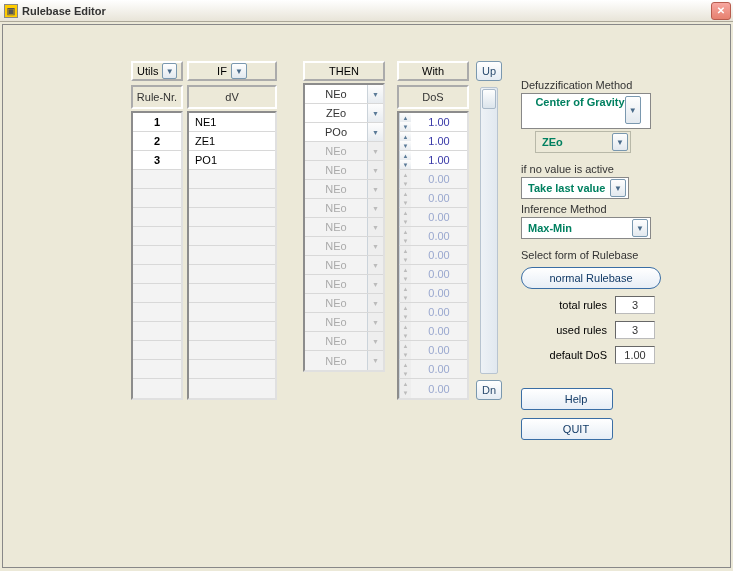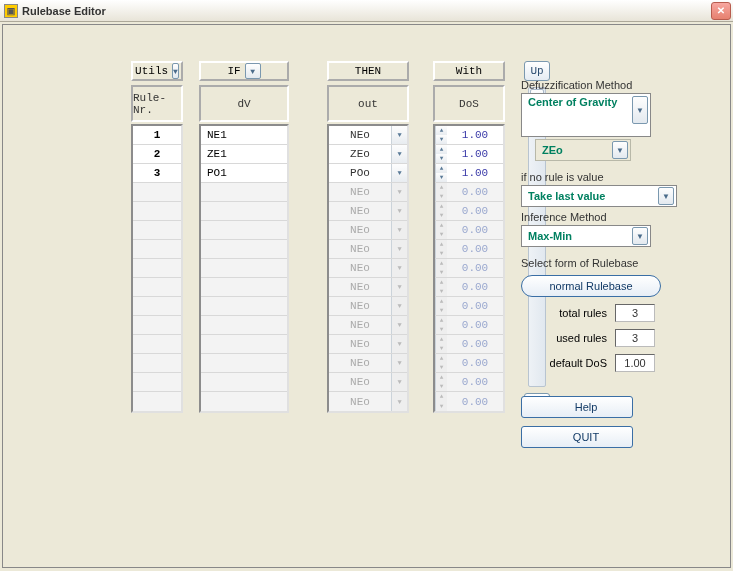--- a/index.html
+++ b/index.html
@@ -41,42 +41,42 @@
     cursor: pointer;
   }
   .panel {
     border: 1px solid #888;
     margin: 2px;
     height: 544px;
     background: #ece9d8;
     position: relative;
     padding: 36px 12px 12px 12px;
   }
-  .main-row { display: flex; gap: 12px; font-family: Liberation Mono, monospace; }
+  .main-row { display: flex; gap: 0; }
   .colgrp { display: flex; flex-direction: column; align-items: stretch; }
   .col-head-btn {
     height: 20px;
     background: #ece9d8;
     border: 2px outset #fff;
     display: flex; align-items: center; justify-content: center;
     padding: 0 4px;
     gap: 4px;
     cursor: pointer;
   }
   .col-head-btn.plain { cursor: default; }
   .dd-arrow {
     width: 16px; height: 16px;
     border: 1px solid #7a98af;
     background: linear-gradient(#fefefe,#e3e9ef);
     display: inline-flex; align-items: center; justify-content: center;
     font-size: 8px; color: #4a6b8a;
     border-radius: 2px;
   }
   .col-subhead {
-    height: 37px;
+    height: 24px;
     margin-top: 4px;
     background: #ece9d8;
     border: 2px inset #fff;
     display: flex; align-items: center; justify-content: center;
     color: #333;
   }
   .cells {
     margin-top: 2px;
     border: 2px inset #e0e0e0;
     background: #fff;
@@ -158,21 +158,21 @@
     gap: 2px;
   }
   .lbl { color: #333; margin-top: 4px; }
   .select-box {
     border: 1px solid #888;
     background: #fff;
     display: flex; align-items: flex-start;
     padding: 2px 2px 2px 6px;
     justify-content: space-between;
   }
-  .select-box.tall { height: 44px; align-items: flex-start; }
+  .select-box.tall { height: 36px; align-items: flex-start; justify-content: center; }
   .select-box .val { font-weight: bold; color: #008060; }
   .select-box .dd {
     width: 16px; height: 28px;
     border: 1px solid #7a98af;
     background: linear-gradient(#fefefe,#e3e9ef);
     display:flex; align-items:center; justify-content:center;
     font-size:8px; color:#4a6b8a;
     border-radius:2px;
   }
   .select-box.short { height: 22px; align-items: center; }
@@ -191,21 +191,21 @@
   .kv-row { display:flex; align-items:center; gap:8px; margin-top:5px; justify-content:flex-start; padding-left:18px;}
   .kv-row .k { width: 68px; text-align:right; }
   .numbox {
     width: 40px; height: 18px;
     border: 1px inset #bbb;
     background: #fff;
     display:flex; align-items:center; justify-content:center;
     color:#333;
   }
   .btn-std {
-    width: 112px; height: 22px;
+    width: 92px; height: 22px;
     border: 1px solid #3a6ea5;
     background: linear-gradient(#fff,#e7eef6);
     border-radius: 3px;
     display:flex; align-items:center; justify-content:center;
     cursor:pointer; color:#123a66;
     margin-top: 6px;
     padding-left: 18px;
   }
   .indent { margin-left: 14px; }
 </style>
@@ -328,21 +328,20 @@
           <div class="cell-row">
             <div class="cell disabled"></div>
           </div>
         </div>
     </div>
 
     <div class="colgrp out-col" style="margin-left:18px;padding-left:8px;">
       <div class="col-head-btn plain">
         <span>THEN</span>
       </div>
-      <div class="col-subhead">out</div>
       <div class="cells" id="cells-out">
           <div class="cell-row">
             <div class="cell center " style="color:#333;">NEo</div>
             <div class="out-dd ">▼</div>
           </div>
           <div class="cell-row">
             <div class="cell center " style="color:#333;">ZEo</div>
             <div class="out-dd ">▼</div>
           </div>
           <div class="cell-row">
@@ -529,22 +528,22 @@
     <div class="select-box tall" style="width:130px;">
       <span class="val">Center of Gravity</span>
       <span class="dd">▼</span>
     </div>
 
     <div class="select-box short gray indent" style="width:96px;">
       <span class="val">ZEo</span>
       <span class="dd">▼</span>
     </div>
 
-    <div class="lbl" style="margin-top:8px;">if no rule is value</div>
-    <div class="select-box short" style="width:156px;">
+    <div class="lbl" style="margin-top:8px;">if no value is active</div>
+    <div class="select-box short" style="width:108px;">
       <span class="val">Take last value</span>
       <span class="dd">▼</span>
     </div>
 
     <div class="lbl" style="margin-top:2px;">Inference Method</div>
     <div class="select-box short" style="width:130px;">
       <span class="val">Max-Min</span>
       <span class="dd">▼</span>
     </div>
 

